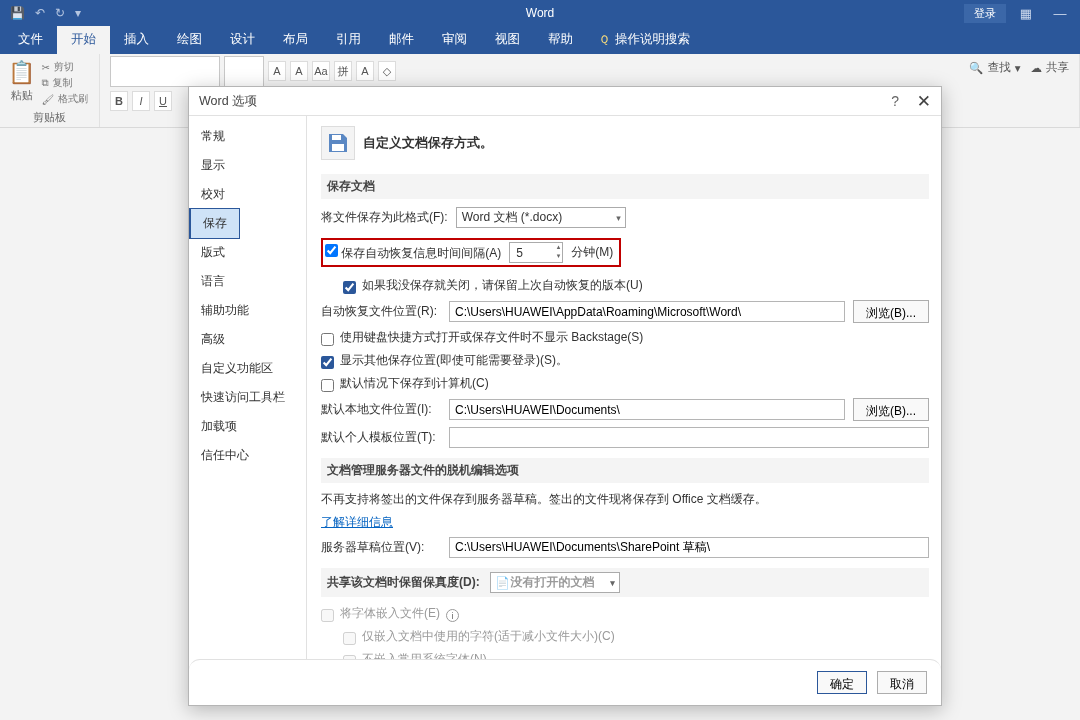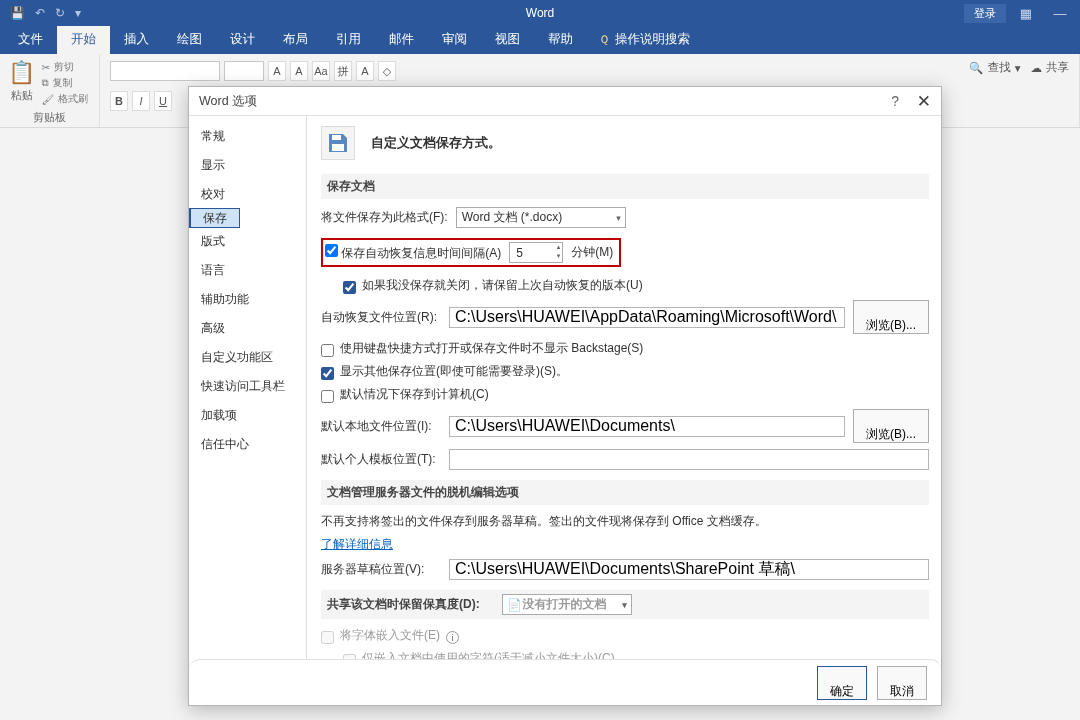--- a/index.html
+++ b/index.html
@@ -26,58 +26,58 @@
   .ribbon-body { height: 74px; background: #f3f3f3; border-bottom: 1px solid #d9d9d9; display: flex; font-size: 11px; color: #666; }
   .rb-group { border-right: 1px solid #e1e1e1; padding: 4px 8px 15px; display: flex; flex-direction: column; justify-content: space-between; position: relative; }
   .rb-group .glabel { position: absolute; bottom: 2px; left: 0; right: 0; text-align: center; color: #6a6a6a; font-size: 11px; }
   .clip-group { width: 100px; display: flex; }
   .paste-big { display: flex; flex-direction: column; align-items: center; gap: 2px; padding-top: 2px; }
   .paste-big .ic { font-size: 22px; }
   .clip-small { display: flex; flex-direction: column; gap: 2px; padding-left: 6px; padding-top: 2px; font-size: 10px; color: #777; }
   .clip-small div { display: flex; align-items: center; gap: 4px; }
   .font-group { flex: 1; padding: 6px 10px 15px; position: relative; }
   .font-row { display: flex; gap: 4px; align-items: center; height: 22px; }
-  .sel { border: 1px solid #c8c8c8; background: #fff; height: 20px; font-size: 11px; padding: 0 4px; display: inline-flex; align-items: center; color: #888; }
+  .sel { border: 1px solid #c8c8c8; background: #fff; height: 31px; font-size: 11px; padding: 0 4px; display: inline-flex; align-items: center; color: #888; }
   .mini { width: 18px; height: 20px; border: 1px solid #dcdcdc; background: #fff; text-align: center; line-height: 18px; font-size: 11px; color: #555; }
   .share-area { position: absolute; right: 10px; top: 6px; display: flex; gap: 10px; font-size: 11.5px; color: #555; align-items: center; }
   .share-area span { display: flex; align-items: center; gap: 4px; }
 
   
   .dialog { position: absolute; left: 188px; top: 86px; width: 754px; height: 620px; background: #fff; border: 1px solid #b5b5b5; box-shadow: 0 4px 18px rgba(0,0,0,.25); display: flex; flex-direction: column; font-size: 12px; }
   .dlg-title { height: 28px; display: flex; align-items: center; padding: 0 10px; font-size: 12.5px; color: #444; position: relative; }
   .dlg-title .help { position: absolute; right: 42px; color: #666; font-size: 14px; }
   .dlg-title .close { position: absolute; right: 10px; color: #444; font-size: 17px; font-weight: 300; }
   .dlg-body { flex: 1; display: flex; border-top: 1px solid #e1e1e1; overflow: hidden; }
   .dlg-side { width: 118px; border-right: 1px solid #e1e1e1; padding-top: 6px; }
   .dlg-side .sitem { padding: 6px 12px; color: #333; font-size: 12px; cursor: default; }
   .dlg-side .sitem.sel { background: #cfe3f7; border: 1px solid #2b579a; border-left: 2px solid #2b579a; margin: -1px 0; }
 
   .dlg-main { flex: 1; overflow-y: auto; padding: 10px 12px 10px 14px; color: #333; }
   .dlg-main::-webkit-scrollbar { width: 16px; }
   .dlg-main::-webkit-scrollbar-thumb { background: #c3c3c3; }
   .dlg-main::-webkit-scrollbar-track { background: #f0f0f0; }
 
-  .main-header { display: flex; align-items: center; gap: 16px; margin-bottom: 14px; }
+  .main-header { display: flex; align-items: center; gap: 8px; margin-bottom: 14px; }
   .save-icon { width: 34px; height: 34px; background: #f4f4f4; border: 1px solid #ddd; display: flex; align-items: center; justify-content: center; }
   .save-icon svg { width: 24px; height: 24px; }
   .main-header h2 { font-size: 13px; font-weight: 600; }
 
   .section-label { background: #f4f4f4; padding: 4px 6px; font-weight: 600; color: #444; margin: 10px 0 8px; font-size: 12px; }
-  .section-label.withsel { display: flex; align-items: center; gap: 22px; }
+  .section-label.withsel { display: flex; align-items: center; gap: 10px; }
 
   .frow { display: flex; align-items: center; gap: 8px; margin: 6px 0; }
   .frow label.cb { display: flex; align-items: flex-end; gap: 6px; }
   .frow input[type=checkbox] { width: 13px; height: 13px; accent-color: #2b579a; }
   .frow .disabled { color: #9a9a9a; }
-  .textfield { border: 1px solid #b5b5b5; height: 21px; padding: 0 5px; font-size: 16px; background: #fff; }
+  .textfield { border: 1px solid #b5b5b5; height: 21px; padding: 0 5px; font-size: 12px; background: #fff; }
   .fcombo { border: 1px solid #ababab; height: 21px; font-size: 12px; padding: 0 18px 0 5px; background: #fff; position: relative; display: inline-flex; align-items: center; color: #333; }
   .fcombo::after { content: "▾"; position: absolute; right: 4px; color: #666; font-size: 9px; }
   .spin { border: 1px solid #ababab; height: 21px; width: 54px; font-size: 12px; padding: 0 16px 0 6px; background: #fff; position: relative; display: inline-flex; align-items: center; }
   .spin::after { content: "▴\A▾"; white-space: pre; position: absolute; right: 2px; top: -1px; font-size: 7px; line-height: 9px; color: #666; }
-  .btn { border: 1px solid #adadad; background: #f9f9f9; height: 23px; padding: 16px 12px; font-size: 12px; cursor: default; }
+  .btn { border: 1px solid #adadad; background: #f9f9f9; height: 23px; padding: 4px 12px; font-size: 12px; cursor: default; }
   .btn.primary { border: 1.5px solid #2b579a; }
   .link { color: #0563c1; text-decoration: underline; font-size: 12px; }
   .info-ic { width: 13px; height: 13px; border-radius: 50%; border: 1px solid #999; font-size: 9px; color: #666; display: inline-flex; align-items: center; justify-content: center; }
 
   .highlight-box { border: 2px solid #c00000; padding: 2px 6px 2px 2px; display: inline-flex; align-items: center; gap: 8px; margin: 4px 0; }
 
   .indent { padding-left: 22px; }
 
   .dlg-footer { height: 46px; border-top: 1px solid #e1e1e1; display: flex; justify-content: flex-end; align-items: center; gap: 10px; padding-right: 14px; border-radius: 11px; }
 </style>

